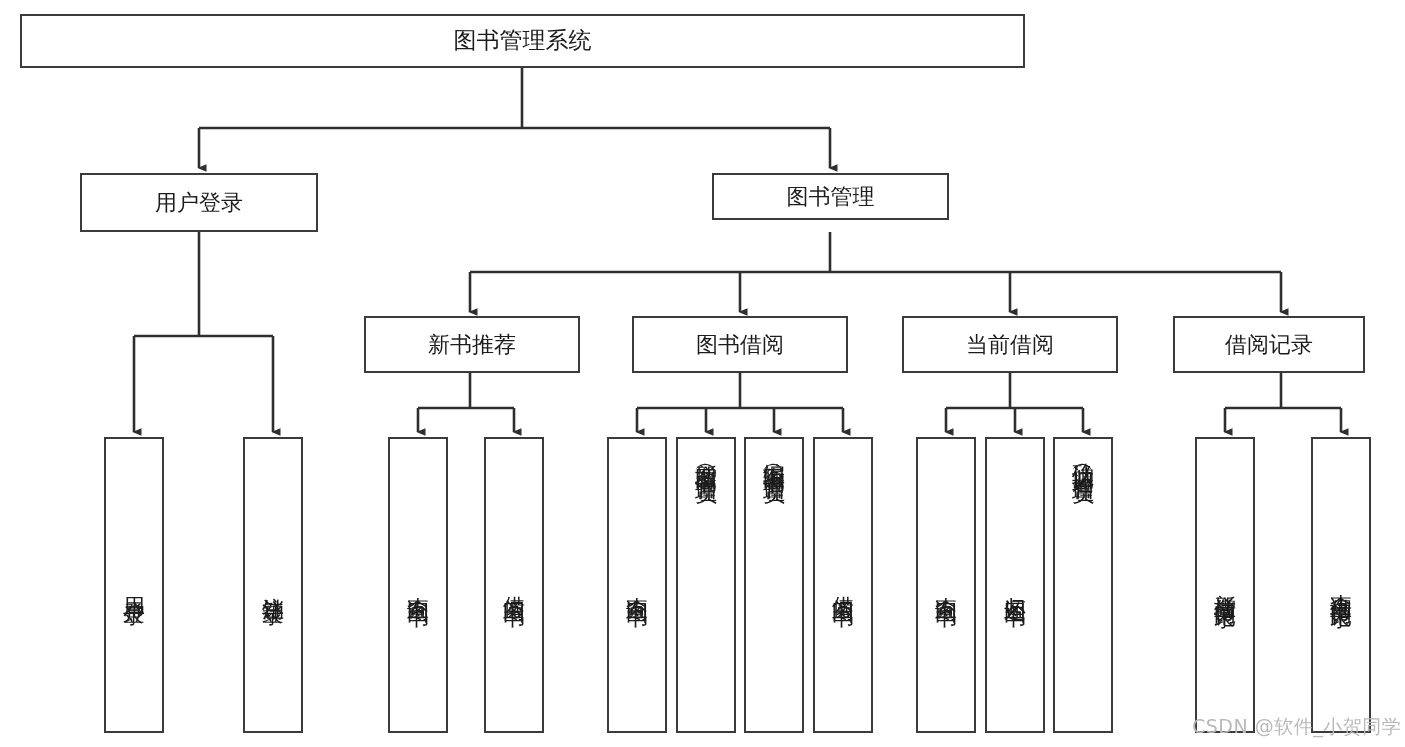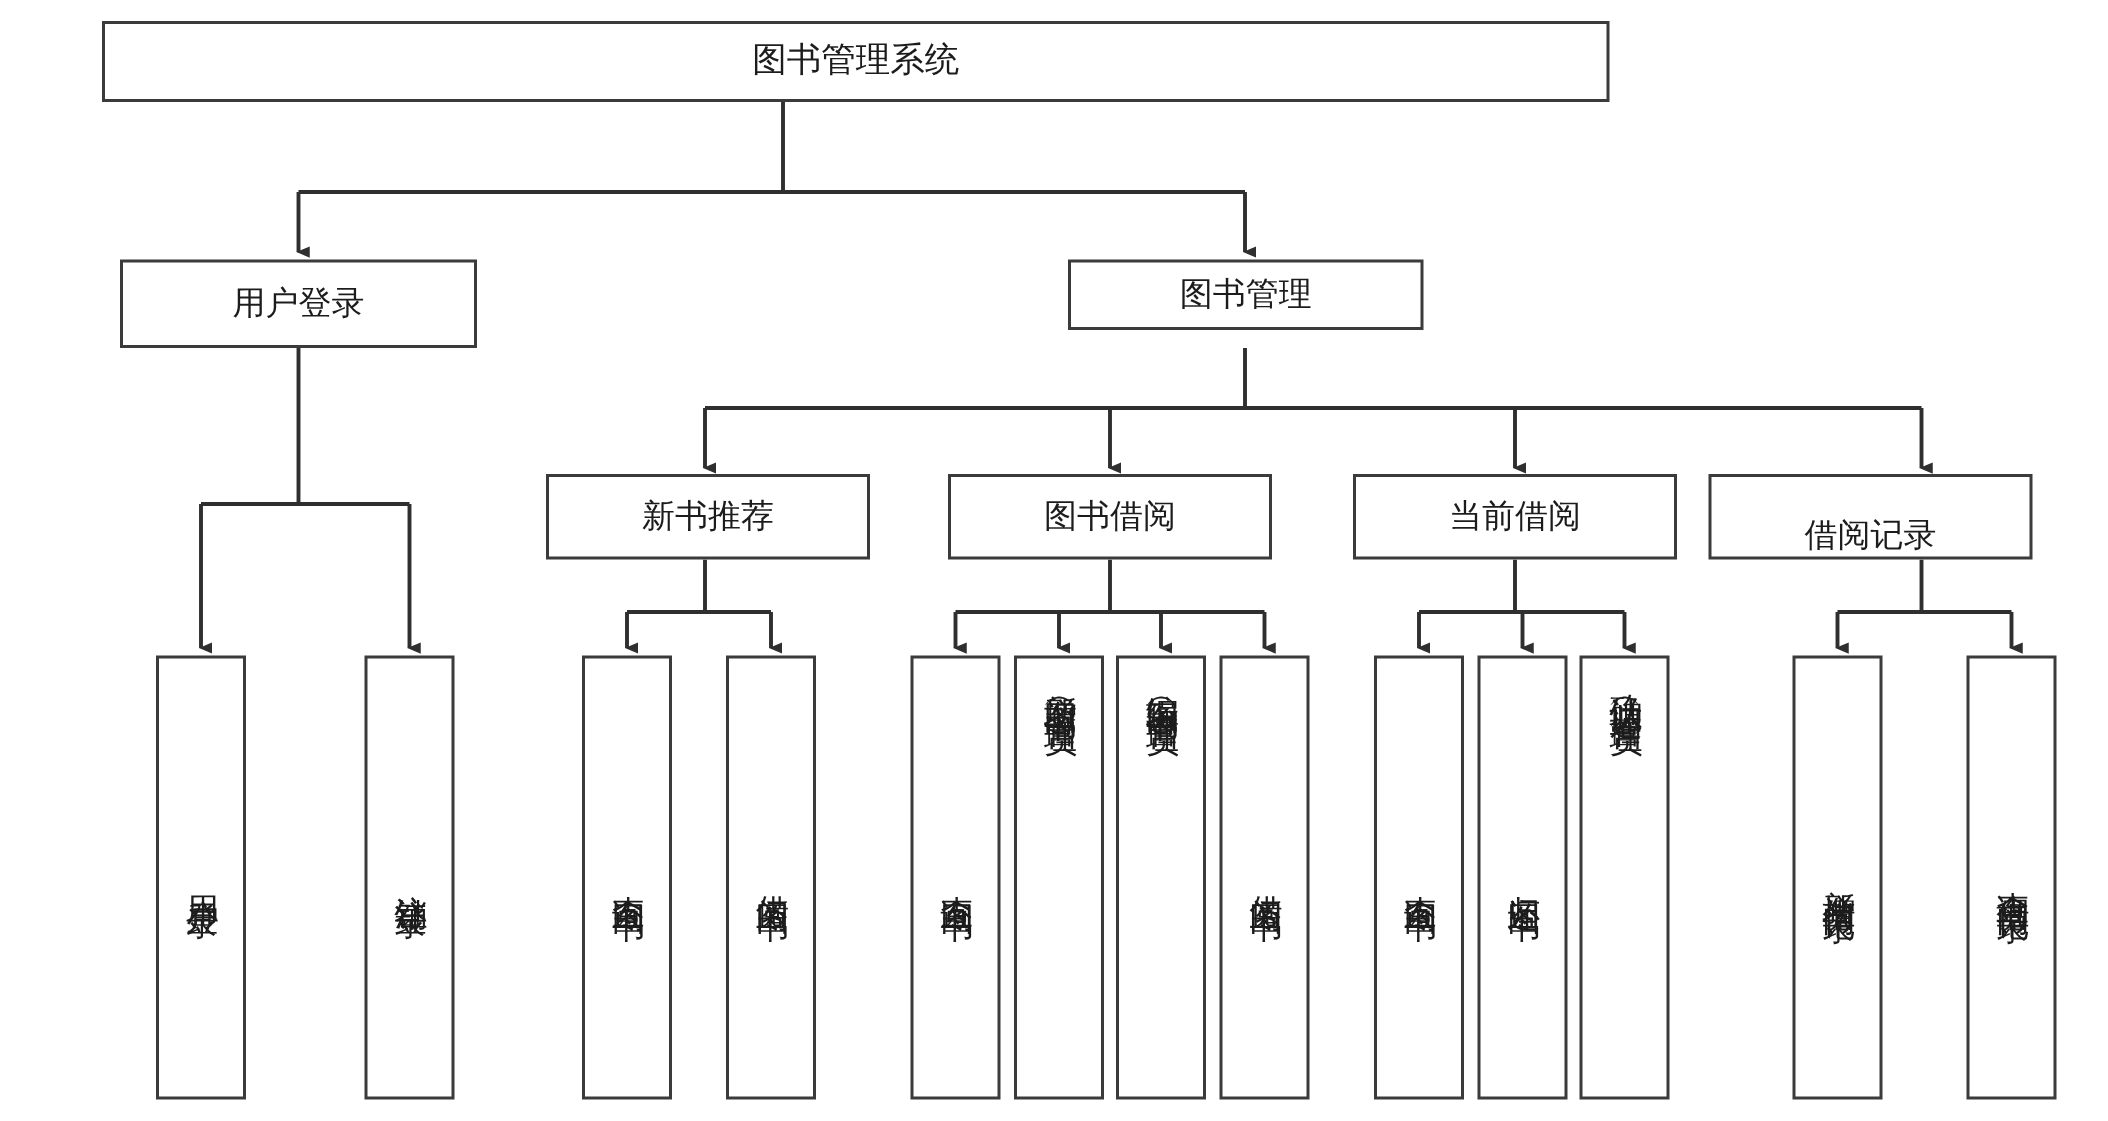--- a/index.html
+++ b/index.html
@@ -122,41 +122,41 @@
       <path d="M 1083 408 L 1083 432" marker-end="url(#arrow)"></path>
 
       <path d="M 1281 373 L 1281 408"></path>
       <path d="M 1225 408 L 1341 408"></path>
       <path d="M 1225 408 L 1225 432" marker-end="url(#arrow)"></path>
       <path d="M 1341 408 L 1341 432" marker-end="url(#arrow)"></path>
 
     </g>
   </svg>
 
-  <div class="node horiz root" style="left:20px; top:14px; width:1005px; height:54px;margin-left:48px;">
+  <div class="node horiz root" style="left:20px; top:14px; width:1005px; height:54px;">
     <span class="lbl">图书管理系统</span>
   </div>
 
   <div class="node horiz" style="left:80px; top:173px; width:238px; height:59px;">
     <span class="lbl">用户登录</span>
   </div>
   <div class="node horiz" style="left:712px; top:173px; width:237px; height:47px;">
     <span class="lbl">图书管理</span>
   </div>
 
   <div class="node horiz" style="left:364px; top:316px; width:216px; height:57px;">
     <span class="lbl">新书推荐</span>
   </div>
   <div class="node horiz" style="left:902px; top:316px; width:216px; height:57px;">
     <span class="lbl">当前借阅</span>
   </div>
   <div class="node horiz" style="left:632px; top:316px; width:216px; height:57px;">
     <span class="lbl">图书借阅</span>
   </div>
-  <div class="node horiz" style="left:1139px; top:316px; width:216px; height:57px;align-items:flex-end;">
+  <div class="node horiz" style="left:1173px; top:316px; width:192px; height:57px;">
     <span class="lbl">借阅记录</span>
   </div>
 
   <div class="node vert centered" style="left:104px; top:437px; width:60px; height:296px;">
     <span class="lbl">用户登录</span>
   </div>
   <div class="node vert centered" style="left:243px; top:437px; width:60px; height:296px;">
     <span class="lbl">注销登录</span>
   </div>
 
@@ -190,14 +190,15 @@
     <span class="lbl">确认归还（管理员）</span>
   </div>
 
   <div class="node vert centered" style="left:1195px; top:437px; width:60px; height:296px;">
     <span class="lbl">新增借阅记录</span>
   </div>
   <div class="node vert centered" style="left:1311px; top:437px; width:60px; height:296px;">
     <span class="lbl">查询借阅记录</span>
   </div>
 
+  <div class="watermark" style="left:1192px; top:714px;">CSDN @软件_小贺同学</div>
 
 </div>
 
 </body></html>

